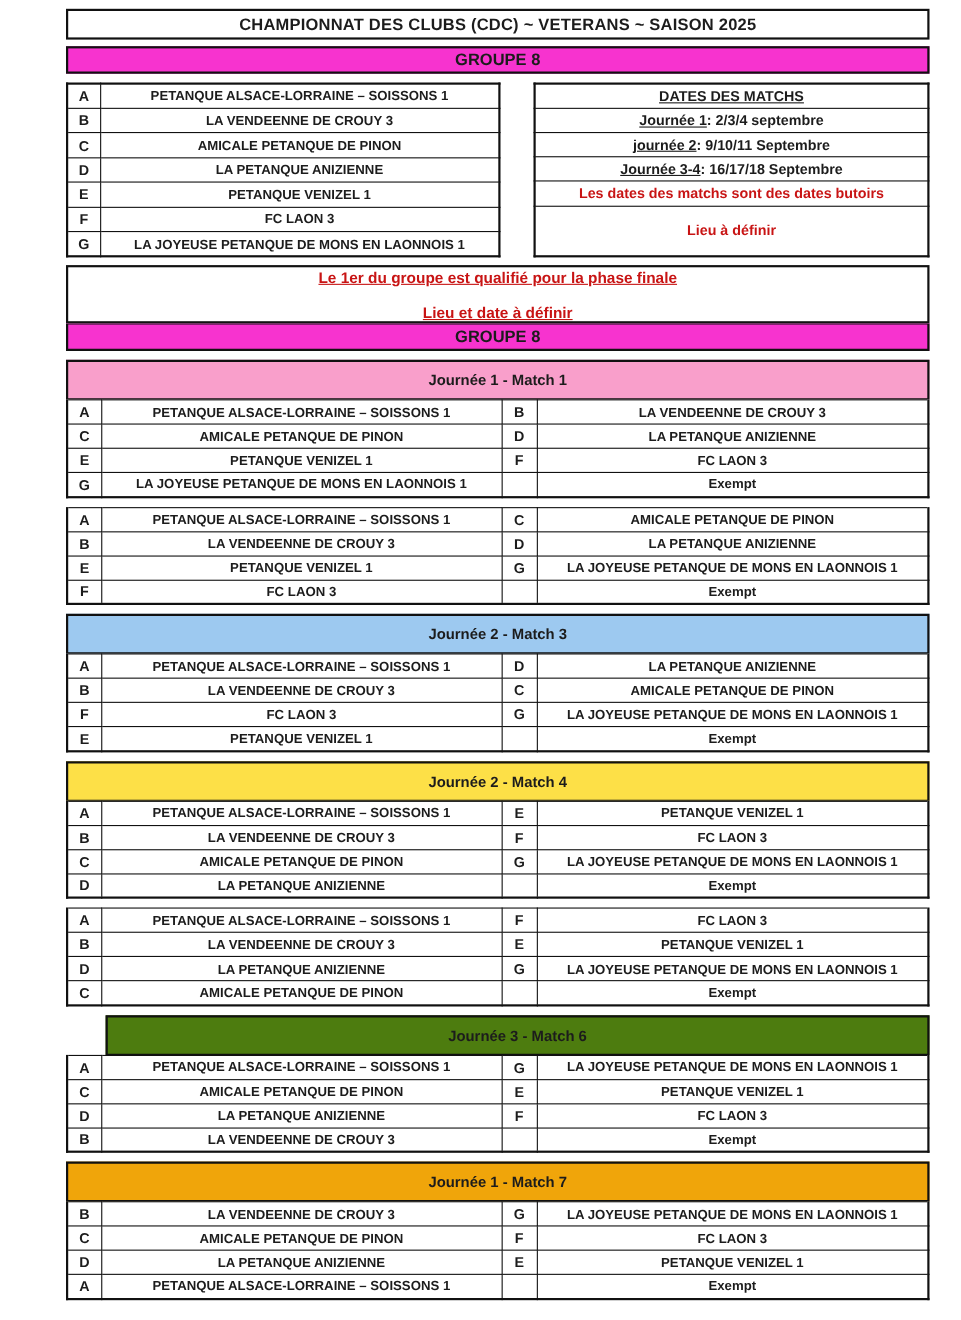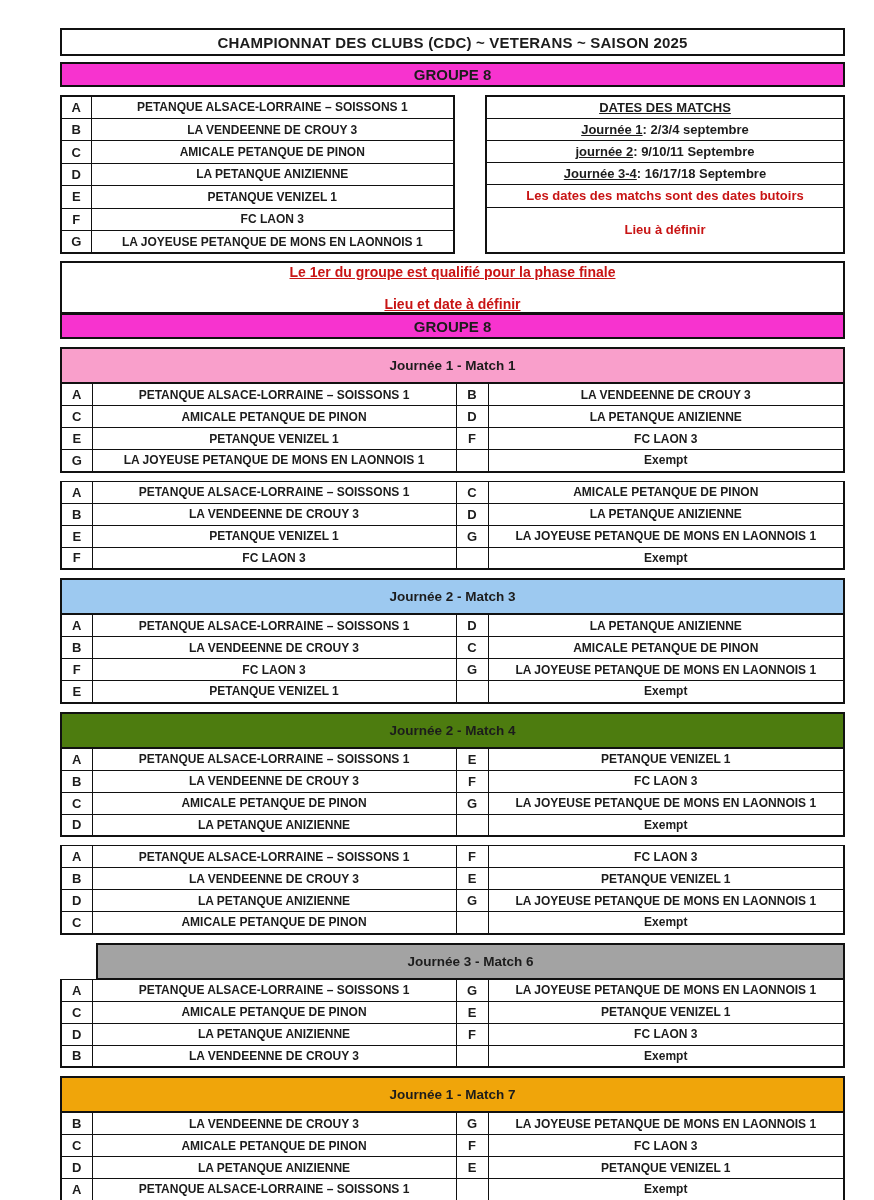--- a/index.html
+++ b/index.html
@@ -3,21 +3,21 @@
 <meta charset="utf-8">
 <style>
   * { margin:0; padding:0; box-sizing:border-box; }
   html,body { background:#ffffff; }
   body {
     width:874px; height:1200px;
     font-family:"Liberation Sans", sans-serif;
     color:#1c1c1c;
     -webkit-font-smoothing:antialiased;
   }
-  .page { width:874px; height:1200px; padding:28px 29px 0 60px; background:#fff; }
+  .page { width:874px; height:1200px; padding:8px 29px 0 60px; background:#fff; }
 
   .title-box {
     height:28px; border:2px solid #111;
     display:flex; align-items:center; justify-content:center;
     font-weight:bold; font-size:15px; letter-spacing:.2px;
   }
   .banner {
     height:25px; border:2px solid #111; margin-top:6px;
     display:flex; align-items:center; justify-content:center;
     font-weight:bold; font-size:15px;
@@ -245,96 +245,96 @@
           <td class="lc">E</td>
           <td class="tc">PETANQUE VENIZEL 1</td>
           <td class="lc"></td>
           <td class="tc">Exempt</td>
         </tr>
       </tbody>
     </table>
   </div>
 
   <div class="match-section">
-    <div class="mh" style="background-color: #4d7c0f;">Journée 2 - Match 4</div>
-    <table class="match-table">
-      <colgroup>
-          <col class="c1">
-          <col class="c2">
-          <col class="c3">
-          <col>
-        </colgroup>
-      <tbody>
-        <tr>
-          <td class="lc">A</td>
-          <td class="tc">PETANQUE ALSACE-LORRAINE – SOISSONS 1</td>
-          <td class="lc">E</td>
-          <td class="tc">PETANQUE VENIZEL 1</td>
-        </tr>
-        <tr>
-          <td class="lc">B</td>
-          <td class="tc">LA VENDEENNE DE CROUY 3</td>
-          <td class="lc">F</td>
-          <td class="tc">FC LAON 3</td>
-        </tr>
-        <tr>
-          <td class="lc">C</td>
-          <td class="tc">AMICALE PETANQUE DE PINON</td>
-          <td class="lc">G</td>
-          <td class="tc">LA JOYEUSE PETANQUE DE MONS EN LAONNOIS 1</td>
-        </tr>
-        <tr>
-          <td class="lc">D</td>
-          <td class="tc">LA PETANQUE ANIZIENNE</td>
-          <td class="lc"></td>
-          <td class="tc">Exempt</td>
-        </tr>
-      </tbody>
-    </table>
-  </div>
-
-  <div class="match-section">
-    <table class="match-table">
-      <colgroup>
-          <col class="c1">
-          <col class="c2">
-          <col class="c3">
-          <col>
-        </colgroup>
-      <tbody>
-        <tr>
-          <td class="lc">A</td>
-          <td class="tc">PETANQUE ALSACE-LORRAINE – SOISSONS 1</td>
-          <td class="lc">F</td>
-          <td class="tc">FC LAON 3</td>
-        </tr>
-        <tr>
-          <td class="lc">B</td>
-          <td class="tc">LA VENDEENNE DE CROUY 3</td>
-          <td class="lc">E</td>
-          <td class="tc">PETANQUE VENIZEL 1</td>
-        </tr>
-        <tr>
-          <td class="lc">D</td>
-          <td class="tc">LA PETANQUE ANIZIENNE</td>
-          <td class="lc">G</td>
-          <td class="tc">LA JOYEUSE PETANQUE DE MONS EN LAONNOIS 1</td>
-        </tr>
-        <tr>
-          <td class="lc">C</td>
-          <td class="tc">AMICALE PETANQUE DE PINON</td>
-          <td class="lc"></td>
-          <td class="tc">Exempt</td>
-        </tr>
-      </tbody>
-    </table>
-  </div>
-
-  <div class="match-section">
-    <div class="mh" style="background-color: #a3a3a3; margin-left: 36px;">Journée 3 - Match 6</div>
+    <div class="mh" style="background-color: #fde047;">Journée 2 - Match 4</div>
+    <table class="match-table">
+      <colgroup>
+          <col class="c1">
+          <col class="c2">
+          <col class="c3">
+          <col>
+        </colgroup>
+      <tbody>
+        <tr>
+          <td class="lc">A</td>
+          <td class="tc">PETANQUE ALSACE-LORRAINE – SOISSONS 1</td>
+          <td class="lc">E</td>
+          <td class="tc">PETANQUE VENIZEL 1</td>
+        </tr>
+        <tr>
+          <td class="lc">B</td>
+          <td class="tc">LA VENDEENNE DE CROUY 3</td>
+          <td class="lc">F</td>
+          <td class="tc">FC LAON 3</td>
+        </tr>
+        <tr>
+          <td class="lc">C</td>
+          <td class="tc">AMICALE PETANQUE DE PINON</td>
+          <td class="lc">G</td>
+          <td class="tc">LA JOYEUSE PETANQUE DE MONS EN LAONNOIS 1</td>
+        </tr>
+        <tr>
+          <td class="lc">D</td>
+          <td class="tc">LA PETANQUE ANIZIENNE</td>
+          <td class="lc"></td>
+          <td class="tc">Exempt</td>
+        </tr>
+      </tbody>
+    </table>
+  </div>
+
+  <div class="match-section">
+    <table class="match-table">
+      <colgroup>
+          <col class="c1">
+          <col class="c2">
+          <col class="c3">
+          <col>
+        </colgroup>
+      <tbody>
+        <tr>
+          <td class="lc">A</td>
+          <td class="tc">PETANQUE ALSACE-LORRAINE – SOISSONS 1</td>
+          <td class="lc">F</td>
+          <td class="tc">FC LAON 3</td>
+        </tr>
+        <tr>
+          <td class="lc">B</td>
+          <td class="tc">LA VENDEENNE DE CROUY 3</td>
+          <td class="lc">E</td>
+          <td class="tc">PETANQUE VENIZEL 1</td>
+        </tr>
+        <tr>
+          <td class="lc">D</td>
+          <td class="tc">LA PETANQUE ANIZIENNE</td>
+          <td class="lc">G</td>
+          <td class="tc">LA JOYEUSE PETANQUE DE MONS EN LAONNOIS 1</td>
+        </tr>
+        <tr>
+          <td class="lc">C</td>
+          <td class="tc">AMICALE PETANQUE DE PINON</td>
+          <td class="lc"></td>
+          <td class="tc">Exempt</td>
+        </tr>
+      </tbody>
+    </table>
+  </div>
+
+  <div class="match-section">
+    <div class="mh" style="background-color: #4d7c0f; margin-left: 36px;">Journée 3 - Match 6</div>
     <table class="match-table">
       <colgroup>
           <col class="c1">
           <col class="c2">
           <col class="c3">
           <col>
         </colgroup>
       <tbody>
         <tr>
           <td class="lc">A</td>

